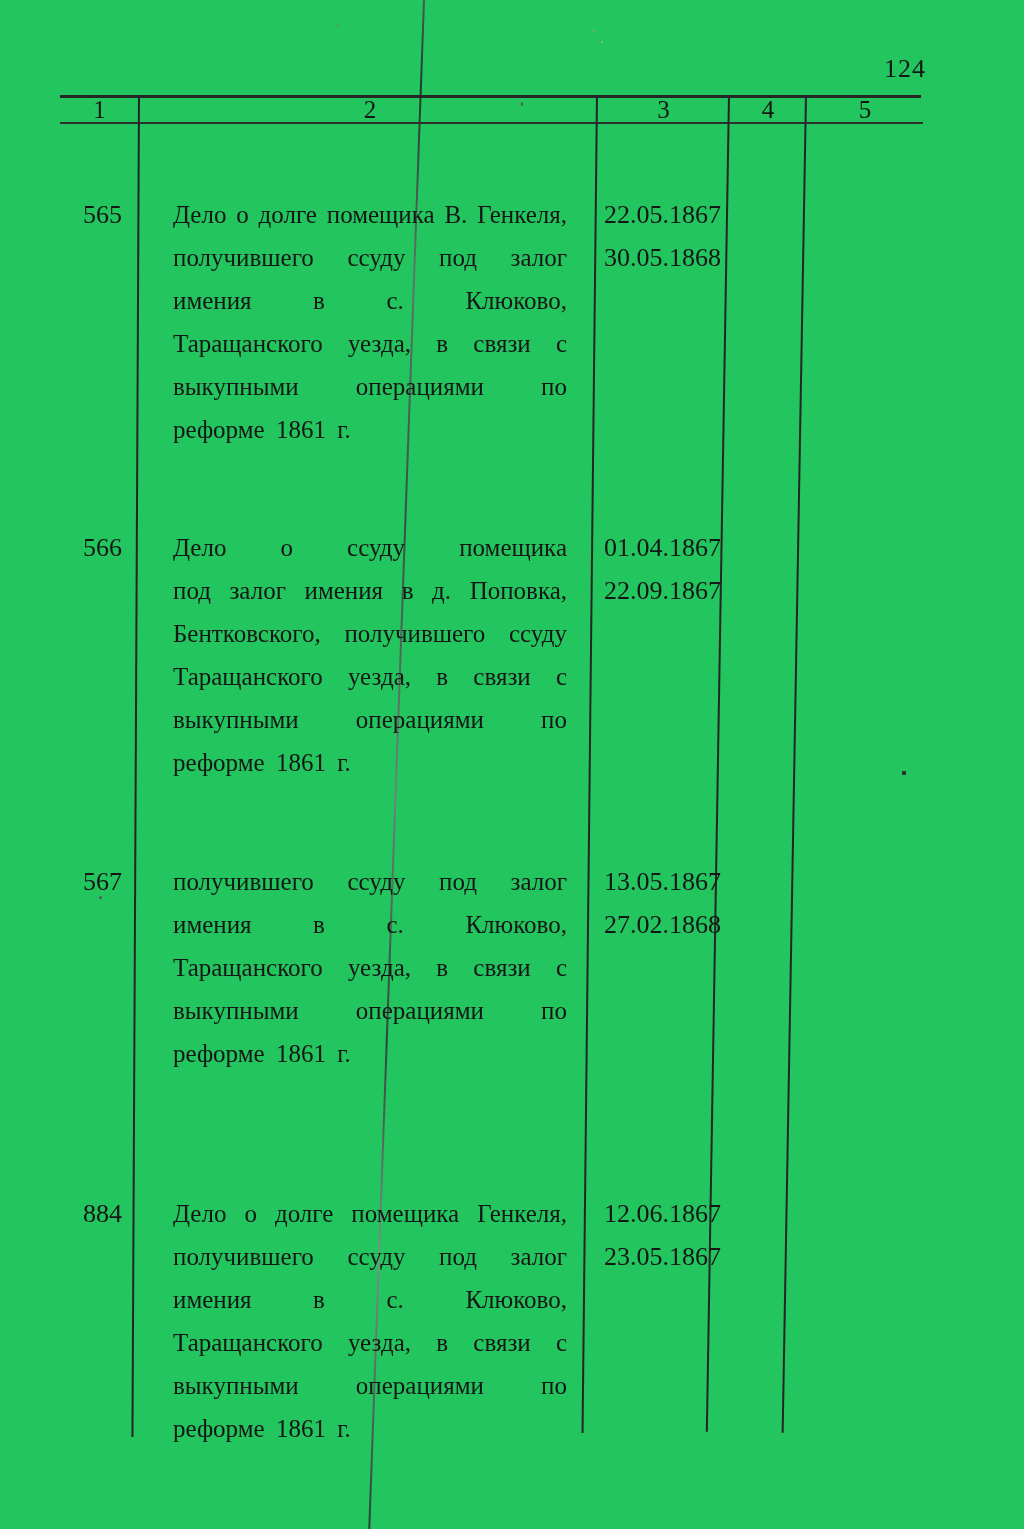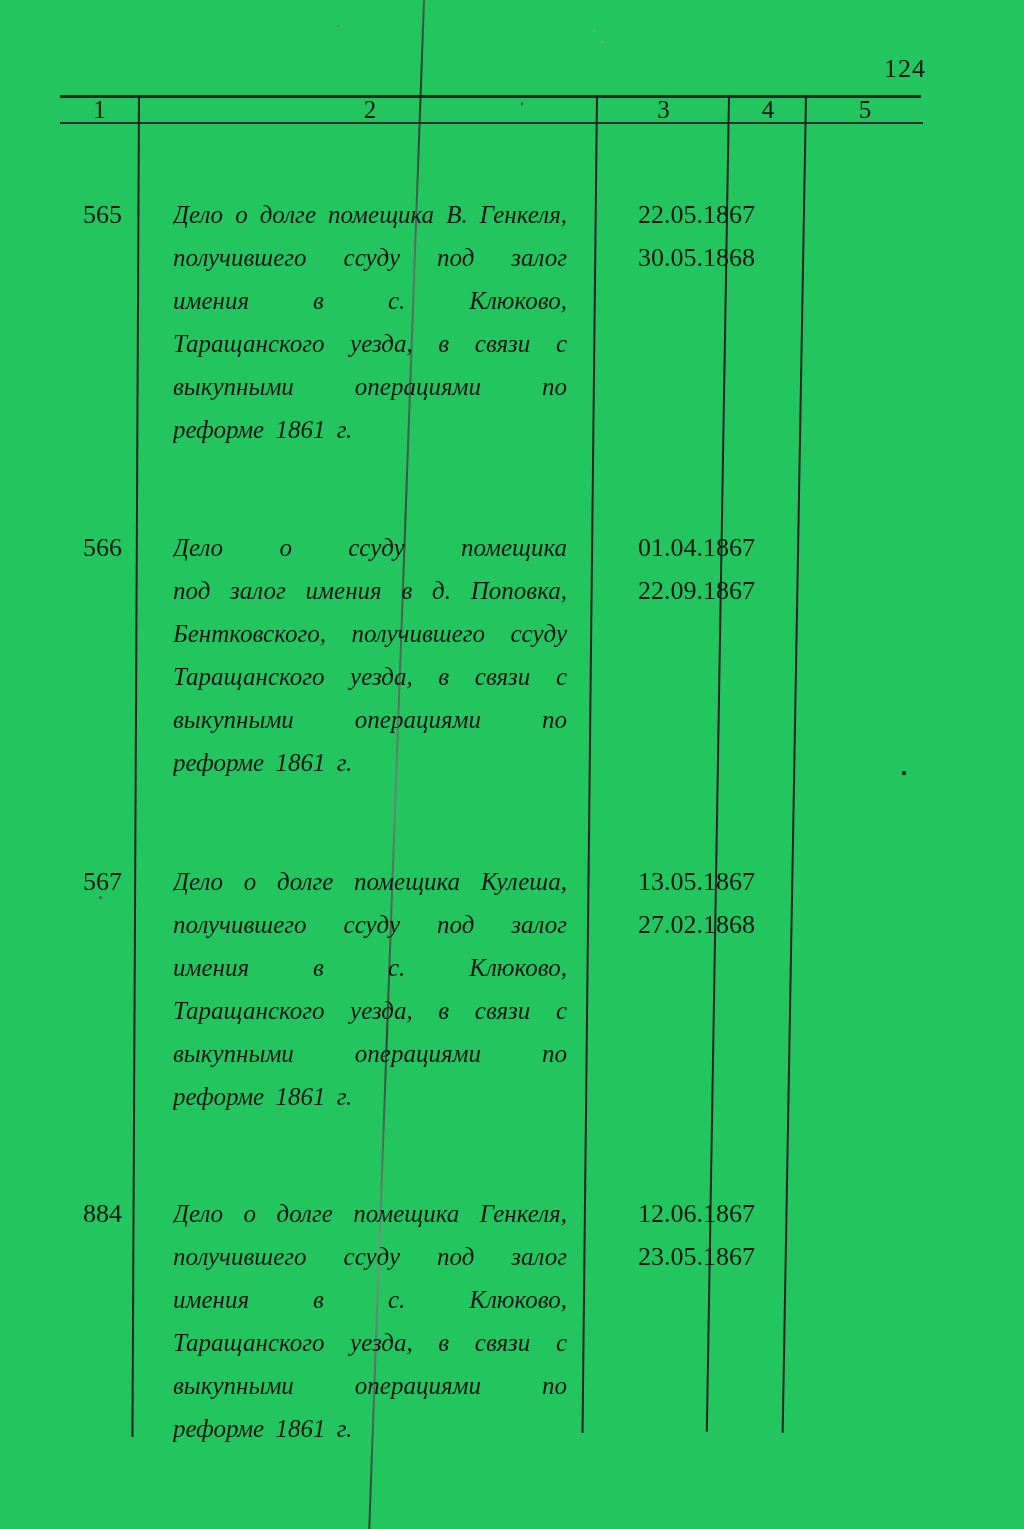--- a/index.html
+++ b/index.html
@@ -46,25 +46,24 @@
   .ch4{left:730px;width:76px;}
   .ch5{left:807px;width:116px;}
   
   .row{position:absolute;left:0;width:1024px;height:270px;}
   .row-number{position:absolute;left:83px;top:0;font-size:26px;line-height:43px;}
   .desc{position:absolute;left:173px;top:0;width:394px;font-size:25px;}
   .desc .line{
     line-height:43px;height:43px;overflow:hidden;
     text-align:justify;text-align-last:justify;text-justify:inter-word;
     white-space:nowrap;
-    font-style:italic;
   }
   .desc .line.last{text-align-last:left;white-space:normal;word-spacing:5px;}
   .dates{position:absolute;left:604px;top:0;width:135px;font-size:26px;}
-  .dates .date{line-height:43px;height:43px;margin-left:34px;}
+  .dates .date{line-height:43px;height:43px;}
   
   .speck{position:absolute;border-radius:50%;}
   .sp1{left:337px;top:25px;width:2px;height:2px;background:#777;}
   .sp2{left:593px;top:30px;width:2px;height:2px;background:#999;}
   .sp3{left:601px;top:41px;width:2px;height:2px;background:#aaa;}
   .sp4{left:521px;top:102px;width:2px;height:4px;background:#555;}
   .sp5{left:902px;top:771px;width:4px;height:4px;background:#2c2c2c;border-radius:1px;}
   .sp6{left:99px;top:896px;width:3px;height:3px;background:#555;}
 </style>
 </head>
@@ -116,21 +115,20 @@
     </div>
     <div class="dates">
       <div class="date">01.04.1867</div>
       <div class="date">22.09.1867</div>
     </div>
   </div>
 
   <div class="row" style="top:860px">
     <div class="row-number">567</div>
     <div class="desc">
-      <div class="line">Дело о долге помещика Кулеша,</div>
       <div class="line">получившего ссуду под залог</div>
       <div class="line">имения в с. Клюково,</div>
       <div class="line">Таращанского уезда, в связи с</div>
       <div class="line">выкупными операциями по</div>
       <div class="line last">реформе 1861 г.</div>
     </div>
     <div class="dates">
       <div class="date">13.05.1867</div>
       <div class="date">27.02.1868</div>
     </div>

